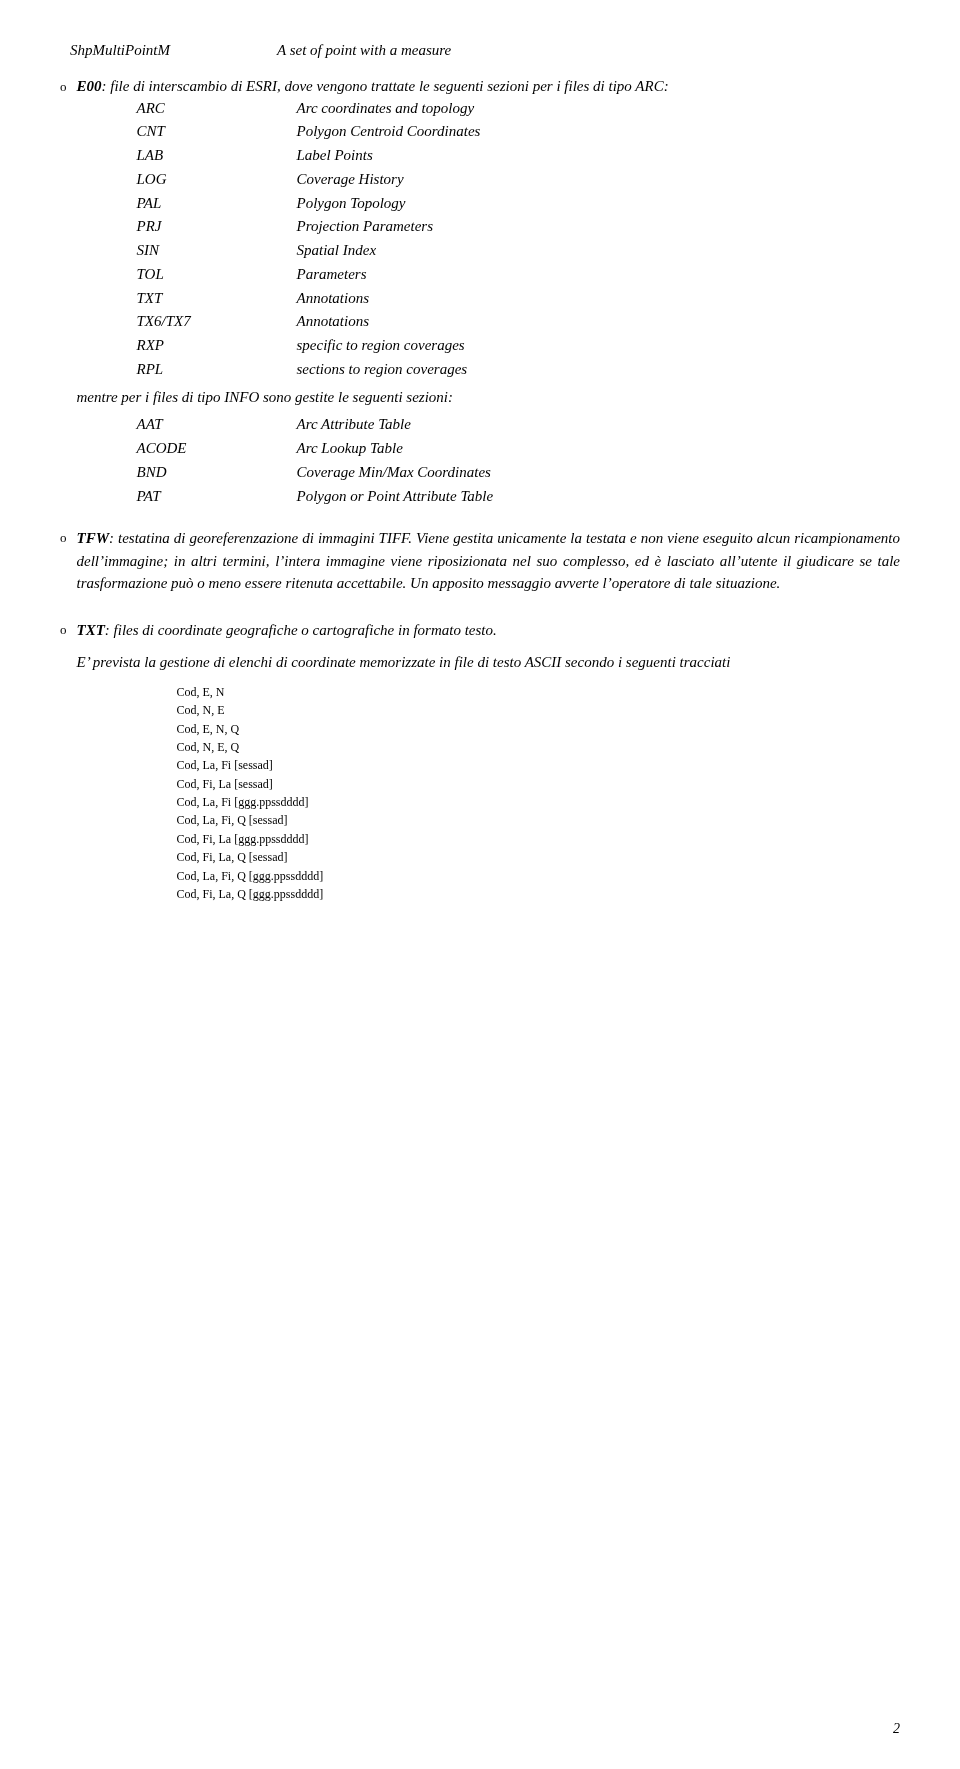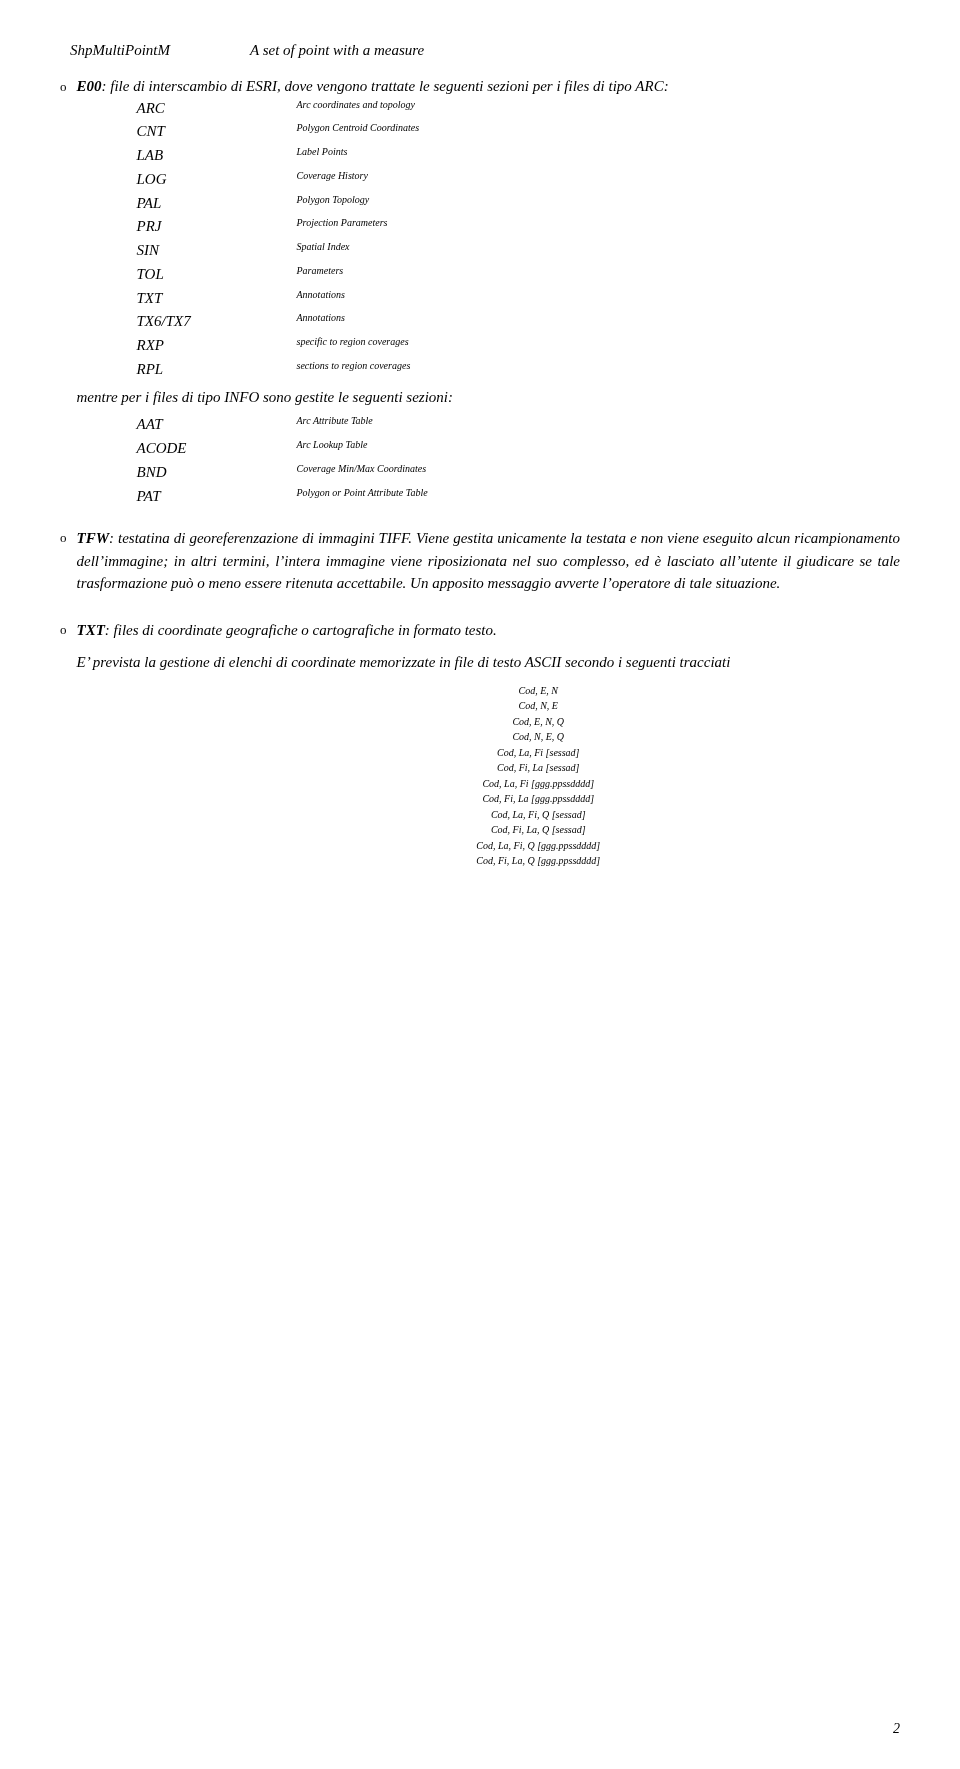--- a/index.html
+++ b/index.html
@@ -20,20 +20,21 @@
     .page-content {
       max-width: 840px;
     }
     .shp-table {
       margin-bottom: 14px;
       padding-left: 10px;
     }
     .shp-row {
       display: flex;
       margin-bottom: 2px;
+      gap: 27px;
     }
     .shp-key {
       font-style: italic;
       min-width: 180px;
       font-size: 15px;
     }
     .shp-val {
       font-style: italic;
       font-size: 15px;
     }
@@ -67,42 +68,40 @@
       display: flex;
       margin-bottom: 2px;
     }
     .file-key {
       font-style: italic;
       min-width: 160px;
       font-size: 15px;
     }
     .file-val {
       font-style: italic;
-      font-size: 10px;
+      font-size: 15px;
     }
     .section-note {
       font-style: italic;
       margin-bottom: 6px;
       padding-left: 0px;
     }
     .paragraph {
       font-style: italic;
       text-align: justify;
       margin-bottom: 10px;
       line-height: 1.5;
     }
     .txt-list {
       padding-left: 100px;
       margin-bottom: 4px;
     }
     .txt-list-item {
-      font-style: italic;
-      font-size: 10px;
+      font-size: 12px;
       margin-bottom: 1px;
-      text-align: center;
     }
     .page-num {
       position: absolute;
       bottom: 30px;
       right: 60px;
       font-style: italic;
       font-size: 14px;
     }
   </style>
 </head>
@@ -215,22 +214,22 @@
       </div>
       <div class="paragraph">E’ prevista la gestione di elenchi di coordinate memorizzate in file di testo ASCII secondo i seguenti tracciati</div>
       <div class="txt-list" id="txt-formats-container">
       <div class="txt-list-item">Cod, E, N</div>
           <div class="txt-list-item">Cod, N, E</div>
           <div class="txt-list-item">Cod, E, N, Q</div>
           <div class="txt-list-item">Cod, N, E, Q</div>
           <div class="txt-list-item">Cod, La, Fi [sessad]</div>
           <div class="txt-list-item">Cod, Fi, La [sessad]</div>
           <div class="txt-list-item">Cod, La, Fi [ggg.ppssdddd]</div>
+          <div class="txt-list-item">Cod, La, Fi, Q [sessad]</div>
           <div class="txt-list-item">Cod, Fi, La [ggg.ppssdddd]</div>
-          <div class="txt-list-item">Cod, La, Fi, Q [sessad]</div>
           <div class="txt-list-item">Cod, Fi, La, Q [sessad]</div>
           <div class="txt-list-item">Cod, La, Fi, Q [ggg.ppssdddd]</div>
           <div class="txt-list-item">Cod, Fi, La, Q [ggg.ppssdddd]</div>
         </div>
     </div>
   </div>
 
 </div>
 
 <div class="page-num">2</div>

